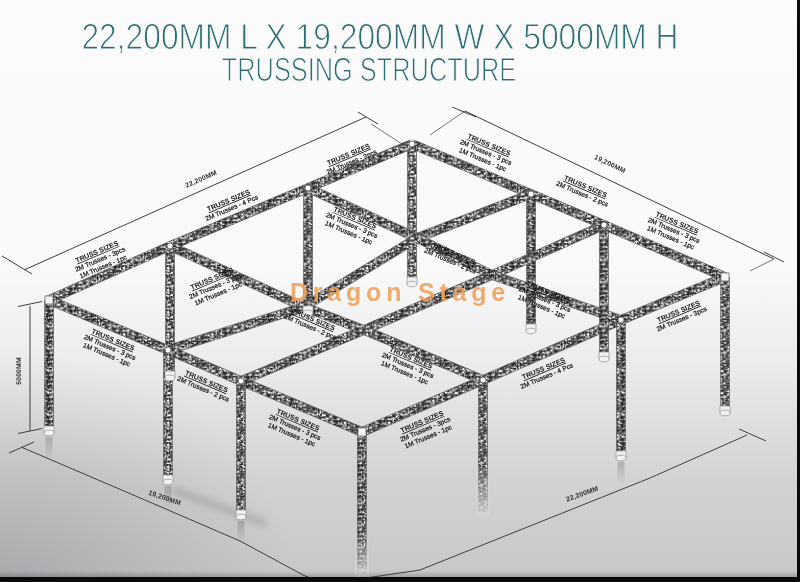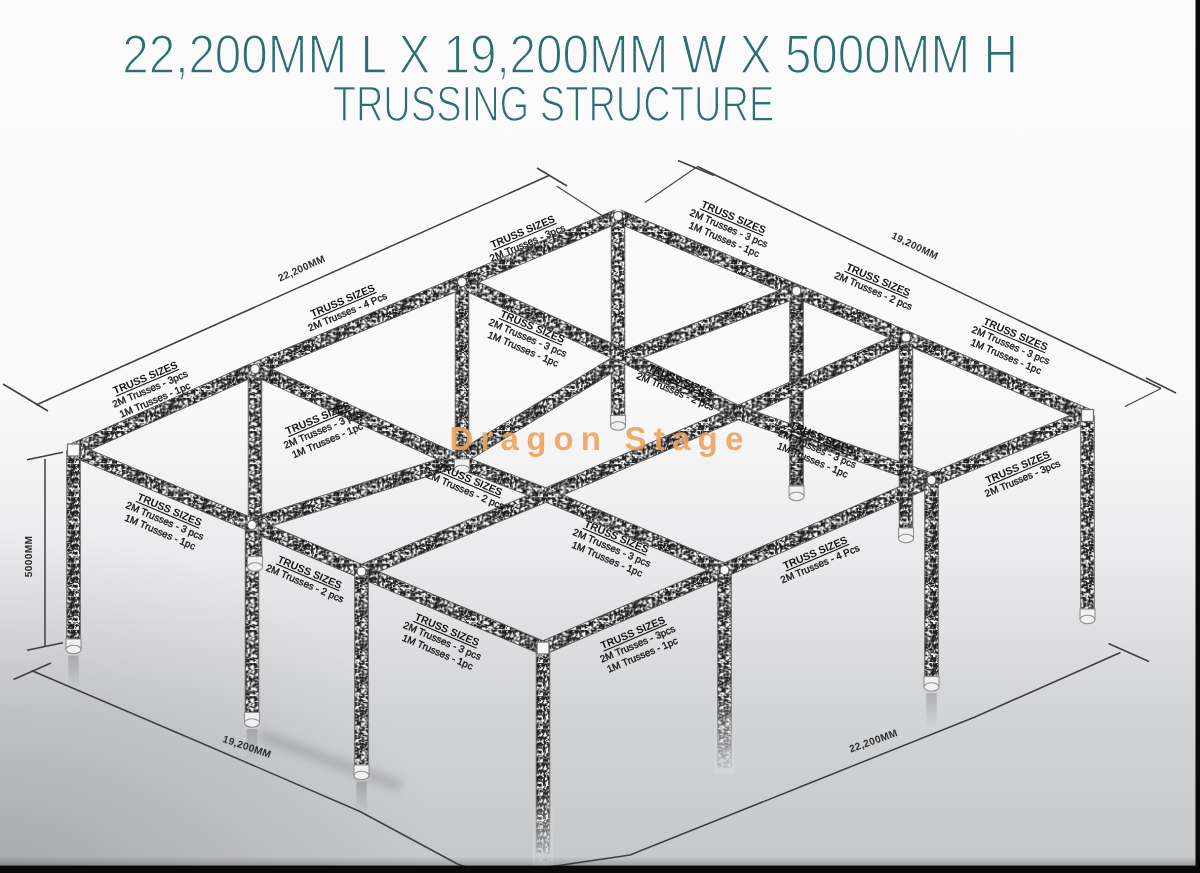--- a/index.html
+++ b/index.html
@@ -1,21 +1,21 @@
 <!DOCTYPE html>
 <html><head><meta charset="utf-8"><style>
 html,body{margin:0;padding:0;width:800px;height:582px;overflow:hidden}
 body{position:relative;font-family:"Liberation Sans",sans-serif;-webkit-font-smoothing:antialiased;
 background:linear-gradient(180deg,#fbfbfb 0%,#f9f9fa 46%,#ececee 62%,#d2d3d5 82%,#c6c7c9 100%);}
 body::before{content:"";position:absolute;left:0;top:55%;width:42%;height:45%;
 background:radial-gradient(ellipse at 0% 100%,rgba(70,72,76,.24),rgba(70,72,76,0) 62%);}
 .smudge{position:absolute;left:170px;top:503px;width:100px;height:8px;
 background:rgba(110,112,116,.28);filter:blur(3px);transform:rotate(20deg)}
 .wm{position:absolute;left:0;top:280px;width:800px;text-align:center;color:#efa35c;opacity:0.9;
-font-size:22px;font-weight:bold;letter-spacing:4.8px;white-space:nowrap;line-height:25px}
+font-size:25px;font-weight:bold;letter-spacing:4.8px;white-space:nowrap;line-height:25px}
 .rstrip{position:absolute;right:0;top:0;width:3px;height:582px;background:#0a0a0a}
 .bstrip{position:absolute;left:0;bottom:0;width:800px;height:5px;background:#0a0a0a}
 .bshadow{position:absolute;left:0;bottom:5px;width:800px;height:6px;background:linear-gradient(180deg,rgba(40,40,44,0),rgba(40,40,44,.25))}
 </style></head><body>
 <div class="smudge"></div>
 <svg width="800" height="582" viewBox="0 0 800 582" text-rendering="geometricPrecision" style="position:absolute;top:0;left:0">
     <defs>
       <linearGradient id="fade" x1="0" y1="0" x2="0" y2="1">
         <stop offset="0" stop-color="#5a5c60" stop-opacity="0.32"></stop>
         <stop offset="1" stop-color="#5a5c60" stop-opacity="0"></stop>

